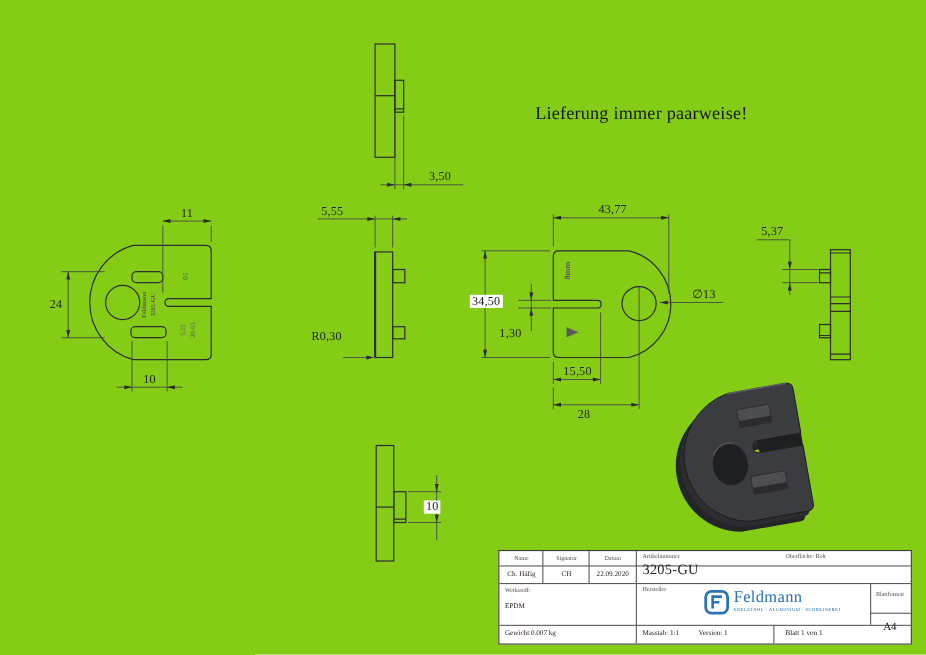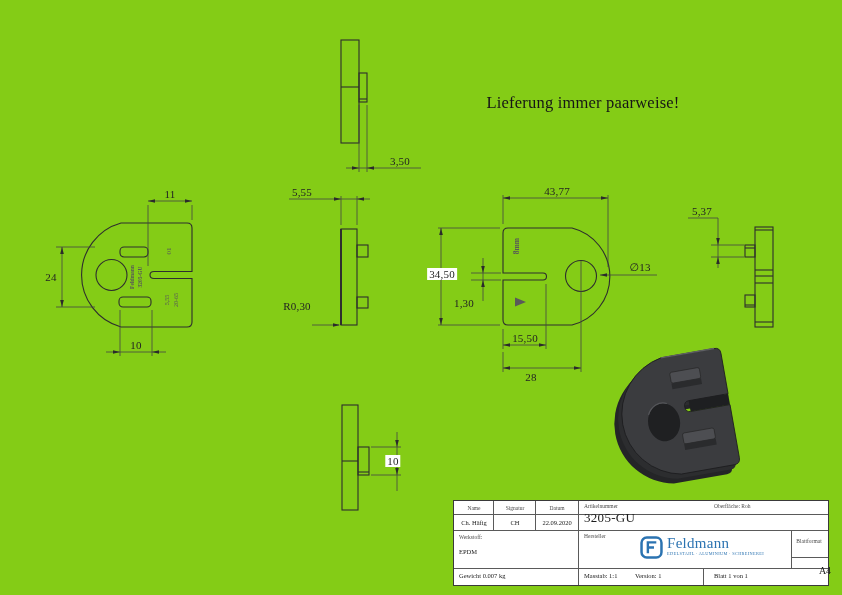--- a/index.html
+++ b/index.html
@@ -228,21 +228,21 @@
 
     <span class="tb-label" style="left:130px;top:2px;">Artikelnummer</span>
     <span class="artnum" style="left:130px;top:9px;">3205-GU</span>
     <span class="tb-label" style="left:260px;top:2px;">Oberfläche:  Roh</span>
 
     <span class="tb-label" style="left:5px;top:33px;">Werkstoff:</span>
     <span class="tb-val" style="left:5px;top:47px;">EPDM</span>
     <span class="tb-label" style="left:130px;top:32px;">Hersteller</span>
 
     <span class="tb-label ctr" style="left:355px;top:40px;">Blattformat</span>
-    <span class="a4 ctr" style="left:355px;top:75px;transform:translate(-50%,-100%);margin-left:16px;">A4</span>
+    <span class="a4 ctr" style="left:355px;top:75px;transform:translate(-50%,-100%);">A4</span>
 
     <span class="tb-val" style="left:5px;top:71px;">Gewicht 0.007 kg</span>
     <span class="tb-val" style="left:130px;top:71px;">Masstab: 1:1</span>
     <span class="tb-val" style="left:181px;top:71px;">Version: 1</span>
     <span class="tb-val" style="left:260px;top:71px;">Blatt 1 von 1</span>
 
     <div class="logo">
       <svg width="23" height="23" viewBox="0 0 24 24">
         <rect x="1.6" y="1.6" width="20.8" height="20.8" rx="5.5" fill="none" stroke="#2b73b1" stroke-width="2.6"></rect>
         <path d="M8.2,18 L8.2,6.6 L17,6.6 M8.2,12 L14.6,12" fill="none" stroke="#2b73b1" stroke-width="2.5"></path>

